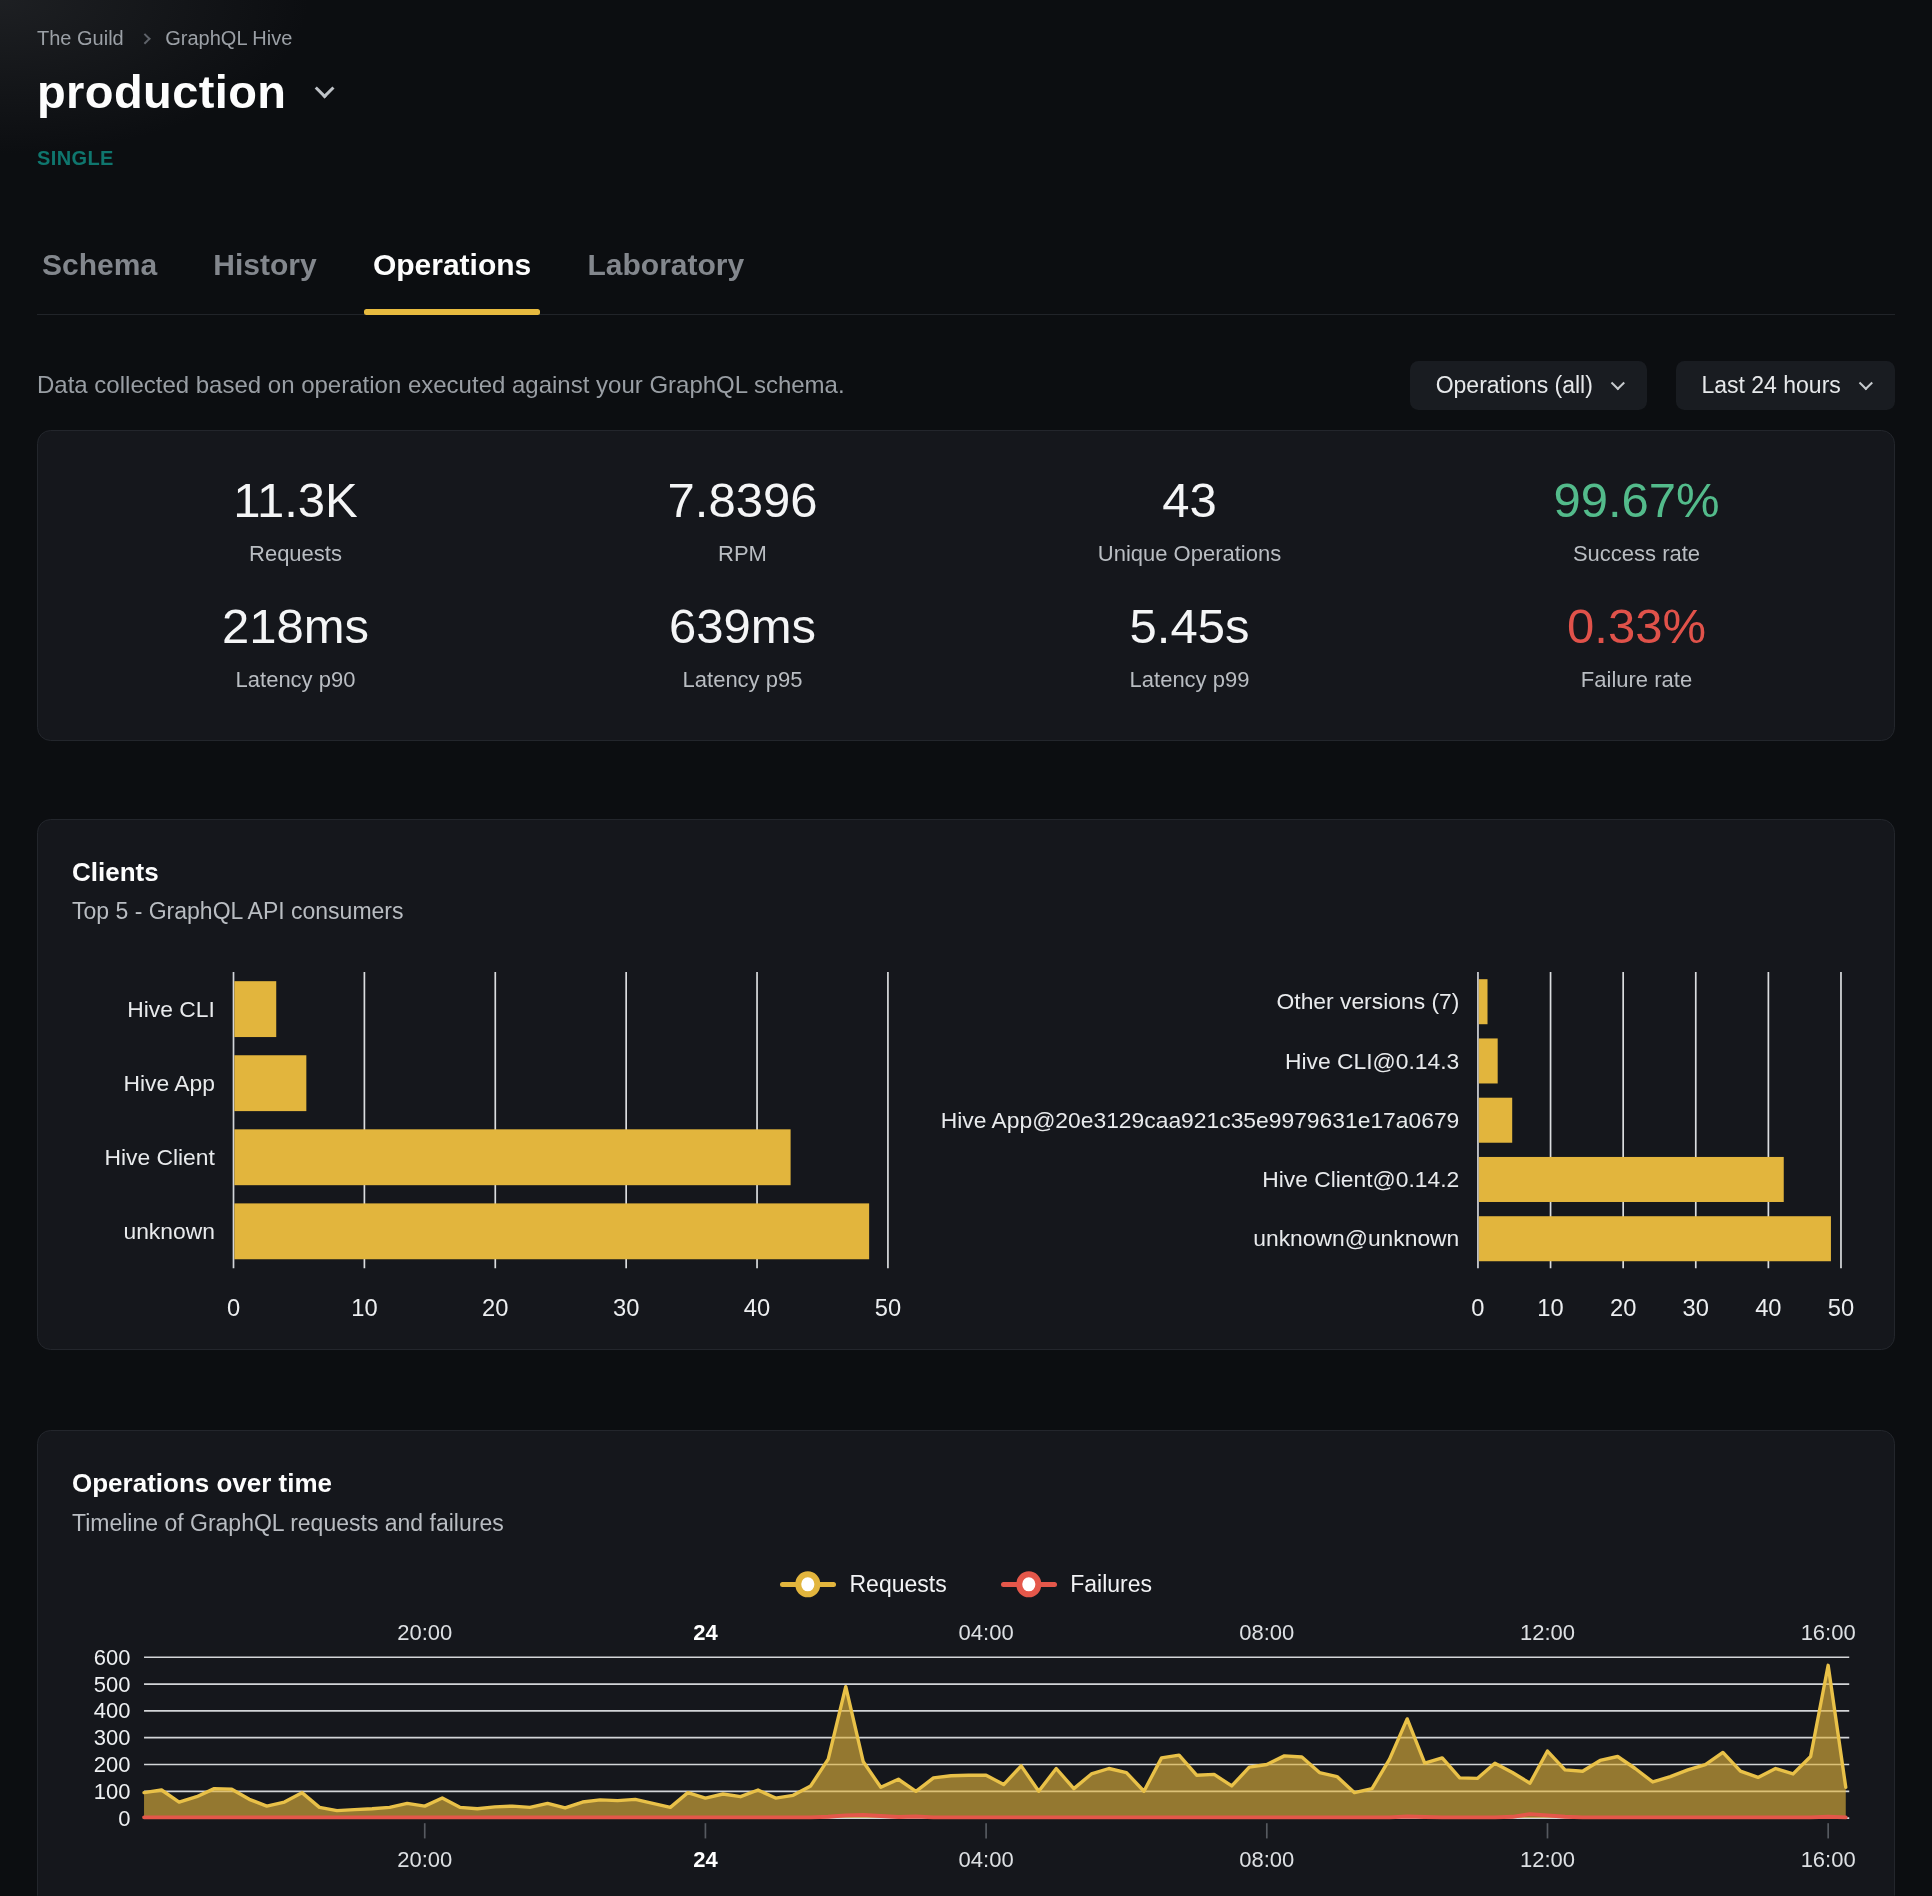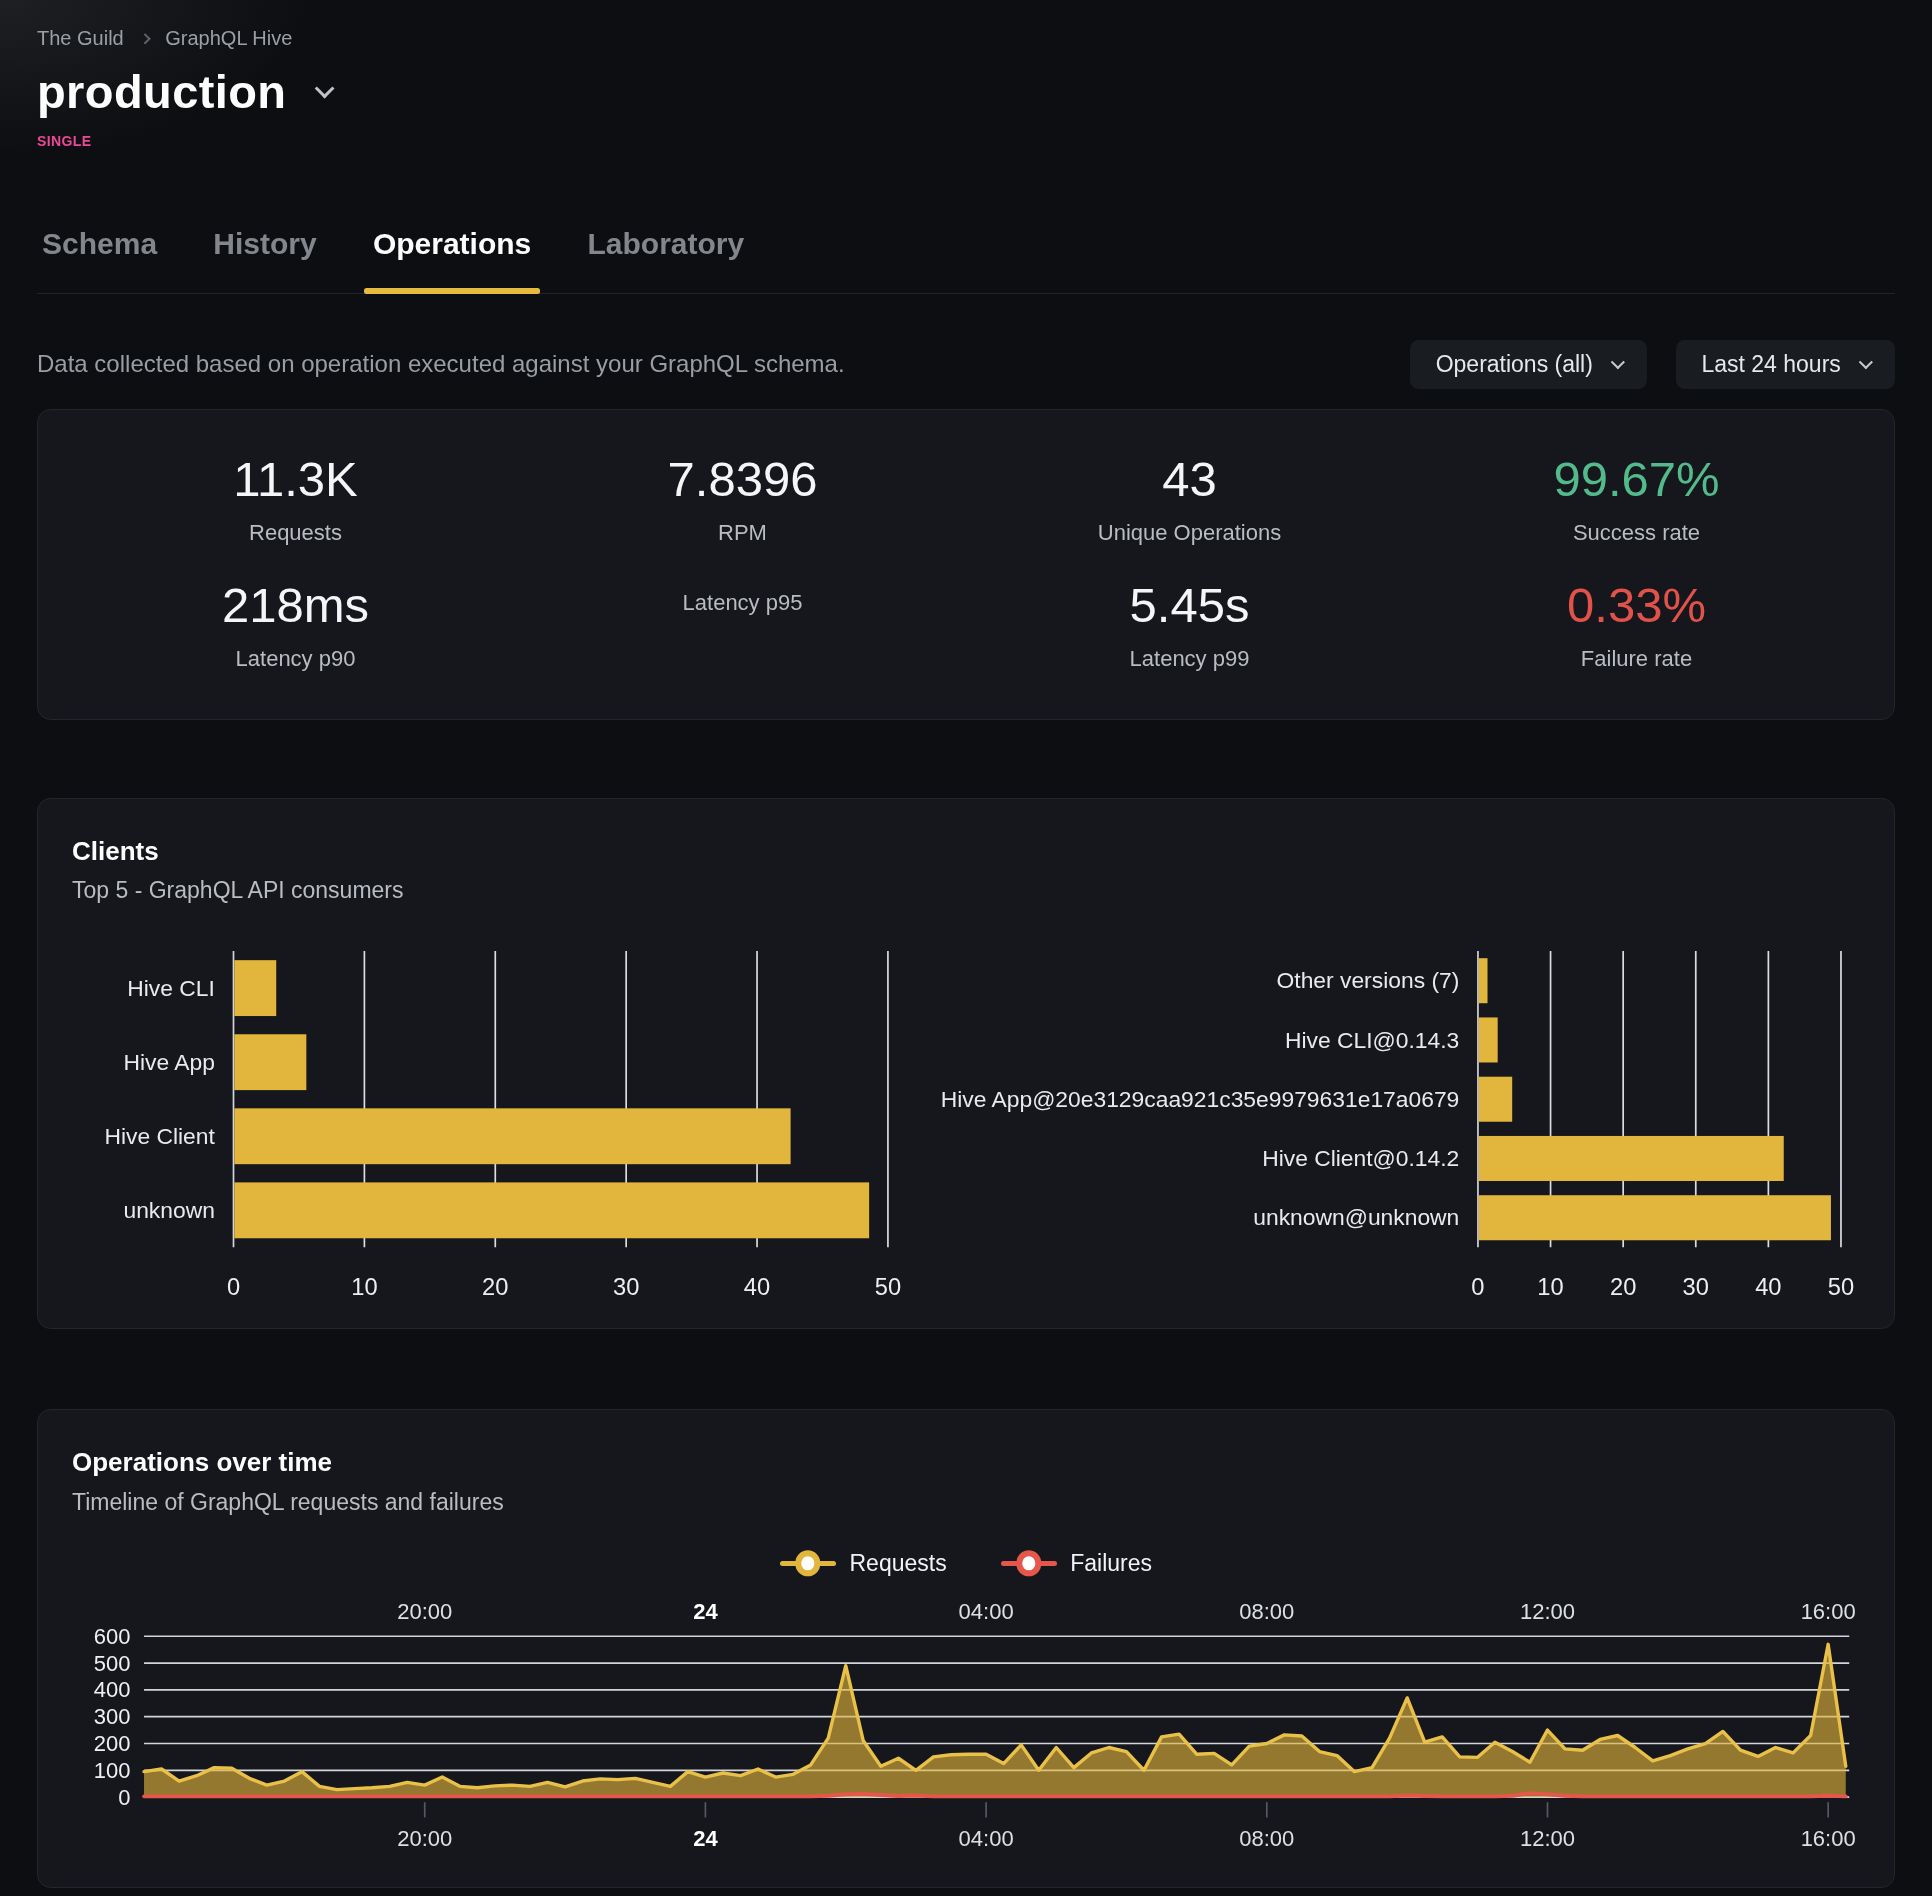--- a/index.html
+++ b/index.html
@@ -16,22 +16,22 @@
 
   
   .breadcrumb { padding-top: 27px; display: flex; align-items: center; gap: 13.6px;
     font-size: 20px; color: #9ba0a6; }
   .crumb-sep { width: 7.6px; height: 7.6px; border-right: 2.1px solid #5f636a;
     border-bottom: 2.1px solid #5f636a; transform: rotate(-45deg); margin: 0 3.4px; }
   .title-row { margin-top: 13.6px; display: flex; align-items: center; gap: 29px; }
   .page-title { font-size: 47px; font-weight: bold; letter-spacing: 0.4px; color: #fdfdfd; }
   .chev { width: 14.4px; height: 14.4px; border-right: 3.4px solid #bfc3c8;
     border-bottom: 3.4px solid #bfc3c8; transform: rotate(45deg) translateY(-3.4px); }
-  .badge-single { margin-top: 14px; font-size: 14px; font-weight: bold;
-    letter-spacing: 0.4px; color: #ec4899; }
+  .badge-single { margin-top: 28px; font-size: 20px; font-weight: bold;
+    letter-spacing: 0.4px; color: #0f766e; }
 
   
   .tabs { display: flex; gap: 46px; margin-top: 78px; border-bottom: 1.7px solid #212429; }
   .tab { font-size: 30px; font-weight: bold; color: #83878d; padding: 0 5.1px 32px;
     position: relative; cursor: pointer; }
   .tab.active { color: #fdfdfd; }
   .tab.active::after { content: ''; position: absolute; left: -3.4px; right: -3.4px;
     bottom: -1.7px; height: 6px; background: #e7ba3f; border-radius: 2.5px; }
 
   
@@ -127,20 +127,21 @@
     </div>
     <div class="stat">
       <div class="stat-value green">99.67%</div>
       <div class="stat-label">Success rate</div>
     </div>
     <div class="stat">
       <div class="stat-value">218ms</div>
       <div class="stat-label">Latency p90</div>
     </div>
     <div class="stat">
+      <div class="stat-value">639ms</div>
       <div class="stat-label">Latency p95</div>
     </div>
     <div class="stat">
       <div class="stat-value">5.45s</div>
       <div class="stat-label">Latency p99</div>
     </div>
     <div class="stat">
       <div class="stat-value red">0.33%</div>
       <div class="stat-label">Failure rate</div>
     </div>

